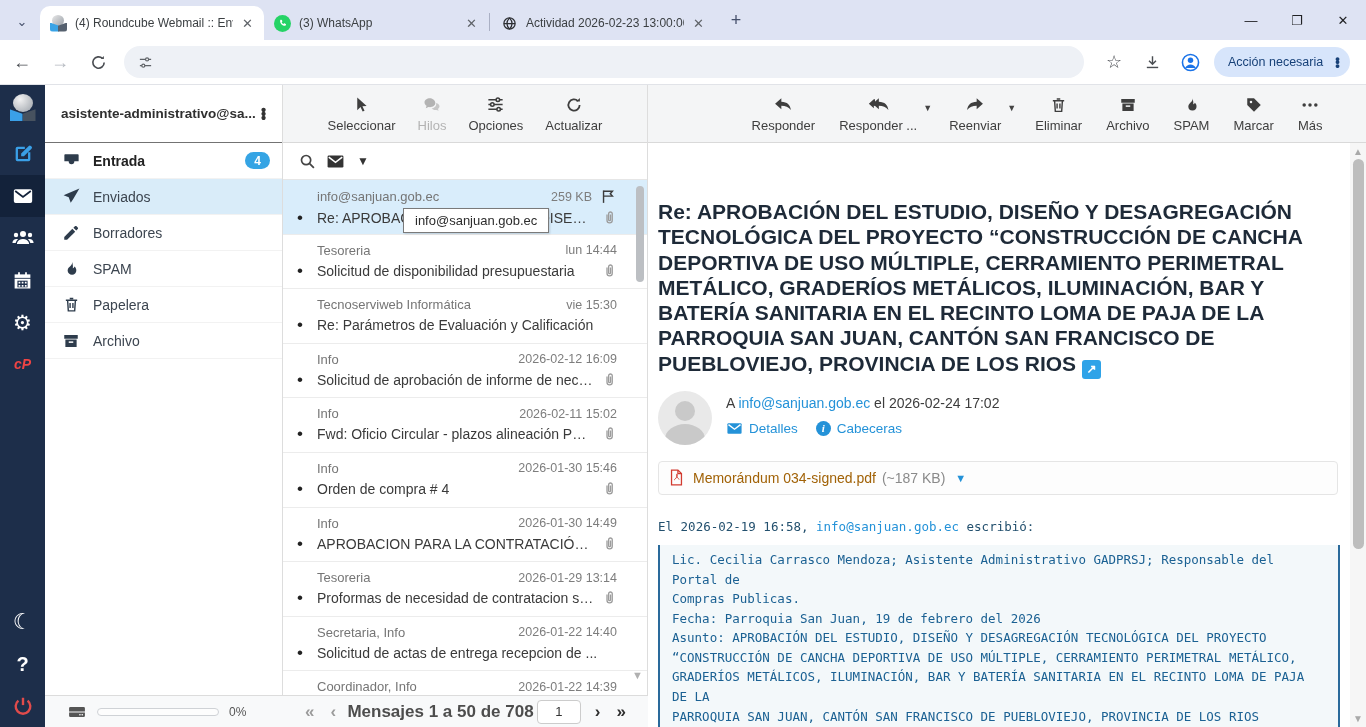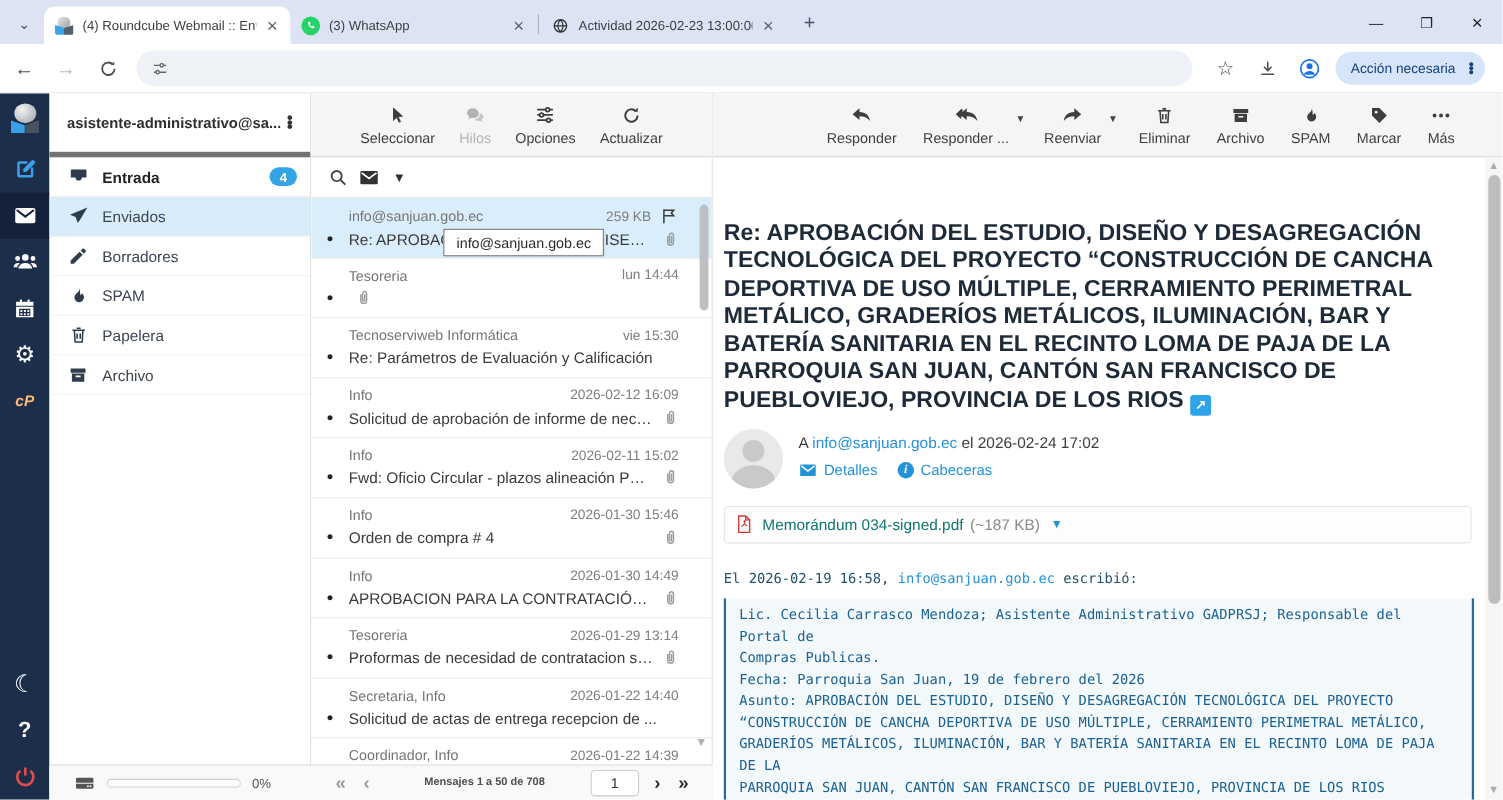--- a/index.html
+++ b/index.html
@@ -44,27 +44,27 @@
   
   .rail { position:absolute; left:0; top:0; width:45px; height:642px; background:#1d2e4a; display:flex; flex-direction:column; align-items:center; }
   .rail-item { width:45px; height:42px; display:flex; align-items:center; justify-content:center; color:#fff; }
   .rail-item.active { background:#13223a; }
   .rail-logo { margin:8px 0 10px 0; position:relative; width:30px; height:30px; }
   .rail-logo .ball { position:absolute; left:5px; top:1px; width:20px; height:18px; border-radius:50%; background:radial-gradient(circle at 35% 30%, #f2f2f2, #9aa0a8); }
   .rail-logo .wL { position:absolute; left:2px; bottom:2px; width:13px; height:13px; background:#3aa0e8; clip-path:polygon(0 10%, 100% 45%, 100% 100%, 0 100%); }
   .rail-logo .wR { position:absolute; right:2px; bottom:2px; width:13px; height:13px; background:#47525f; clip-path:polygon(0 45%, 100% 10%, 100% 100%, 0 100%); }
   .rail-spacer { flex:1; }
   .rail-glyph { font-size:21px; line-height:1; }
-  .rail-cp { color:#fdba74; font-weight:bold; font-style:italic; font-size:14px; }
+  .rail-cp { color:#ef4444; font-weight:bold; font-style:italic; font-size:14px; }
   .rail-moon { font-size:22px; }
   .rail-help { font-weight:bold; font-size:20px; }
 
   
   .folders { position:absolute; left:45px; top:0; width:238px; height:642px; background:#fff; border-right:1px solid #ddd; }
-  .account-row { height:58px; border-bottom:5px solid #737373; display:flex; align-items:center; padding:0 10px 0 16px; }
+  .account-row { height:58px; border-bottom:1px solid #737373; display:flex; align-items:center; padding:0 10px 0 16px; }
   .account-name { flex:1; font-size:13.5px; font-weight:bold; color:#2f2f2f; white-space:nowrap; overflow:hidden; }
   .account-kebab { color:#333; font-size:15px; font-weight:bold; line-height:4px; display:flex; flex-direction:column; align-items:center; gap:0; padding:2px 6px; }
   .folder { height:36px; display:flex; align-items:center; padding:0 12px 0 16px; color:#3c4550; font-size:14px; border-bottom:1px solid #f2f2f2; }
   .folder .f-ic { width:20px; margin-right:12px; display:flex; align-items:center; justify-content:center; color:#2e3c4c; }
   .folder.selected { background:#d9ecf9; }
   .folder.bold .f-label { font-weight:bold; color:#222; }
   .f-label { flex:1; }
   .badge { background:#35a4e4; color:#fff; font-size:12px; font-weight:bold; border-radius:9px; padding:1.5px 9px; }
   .quota-bar { position:absolute; left:0; bottom:0; width:238px; height:32px; background:#f8f9fa; border-top:1px solid #dcdcdc; display:flex; align-items:center; padding:0 10px 0 22px; gap:10px; }
   .quota-track { width:122px; height:8px; border:1px solid #cfd2d6; border-radius:4px; background:#fdfdfd; }
@@ -93,21 +93,21 @@
   .flag-ic { margin-left:8px; color:#444; display:flex; }
   .msg-line2 { display:flex; align-items:center; margin-top:5px; }
   .msg-dot { width:20px; color:#222; font-size:17px; line-height:10px; }
   .msg-subject { flex:1; font-size:14px; color:#3a3a3a; white-space:nowrap; overflow:hidden; text-overflow:ellipsis; }
   .clip-ic { margin-left:6px; color:#9c9c9c; display:flex; }
   .list-scroll-thumb { position:absolute; right:3px; top:6px; width:8px; height:96px; background:#bcbfc3; border-radius:4px; }
   .list-scroll-arrow { position:absolute; right:4px; bottom:14px; color:#b0b0b0; font-size:11px; }
   .list-footer { position:absolute; left:0; bottom:0; width:365px; height:32px; background:#f8f9fa; border-top:1px solid #dcdcdc; display:flex; align-items:center; padding:0 14px; }
   .pg-ic { font-size:17px; font-weight:bold; color:#9b9b9b; padding:0 8px; }
   .pg-ic.on { color:#2f2f2f; }
-  .pg-label { flex:1; text-align:center; font-size:10px; font-weight:bold; color:#4d4d4d; }
+  .pg-label { flex:1; text-align:center; font-size:17px; font-weight:bold; color:#4d4d4d; }
   .pg-input { width:44px; height:24px; border:1px solid #ccc; border-radius:4px; background:#fff; text-align:center; font-size:13px; color:#333; line-height:22px; margin-right:6px; }
 
   
   .mailcol { position:absolute; left:648px; top:0; width:718px; height:642px; background:#fff; }
   .mail-tools { height:58px; background:#f4f5f6; border-bottom:1px solid #d9d9d9; display:flex; align-items:center; justify-content:center; gap:6px; padding-left:60px; }
   .mail-body-wrap { position:absolute; left:0; top:58px; width:702px; height:584px; overflow:hidden; padding:12px 12px 0 10px; }
   .mail-subject { font-size:21px; font-weight:bold; color:#1e2a38; line-height:25.3px; width:668px;margin-top:44px; }
   .ext-ic { display:inline-flex; width:19px; height:19px; background:#2fa3e8; color:#fff; border-radius:3px; align-items:center; justify-content:center; font-size:12px; font-weight:bold; vertical-align:-2px; margin-left:6px; }
   .sender-block { display:flex; margin-top:12px; }
   .avatar { width:54px; height:54px; border-radius:50%; background:#e9e9e9; position:relative; overflow:hidden; flex:0 0 54px; }
@@ -115,21 +115,21 @@
   .avatar .shoulders { position:absolute; left:7px; top:33px; width:40px; height:30px; border-radius:50%; background:#c9c9c9; }
   .meta { margin-left:14px; padding-top:4px; }
   .meta-line1 { font-size:14px; color:#3d3d3d; }
   .meta-line1 a, .blue { color:#2492d8; text-decoration:none; }
   .meta-line2 { margin-top:9px; display:flex; align-items:center; gap:18px; font-size:13.5px; }
   .meta-link { display:flex; align-items:center; gap:6px; color:#2492d8; }
   .info-ic { width:15px; height:15px; border-radius:50%; background:#2492d8; color:#fff; font-size:11px; font-weight:bold; display:flex; align-items:center; justify-content:center; font-family:"Liberation Serif", serif; font-style:italic; }
   .env-blue { display:flex; color:#2492d8; }
   .attach-box { margin-top:16px; width:680px; height:34px; border:1px solid #e5e5e5; border-radius:4px; background:#fdfdfd; display:flex; align-items:center; padding:0 10px; }
   .pdf-ic { margin-right:9px; display:flex; }
-  .attach-name { font-size:14px; color:#0f766e; }
+  .attach-name { font-size:14px; color:#a16207; }
   .attach-size { font-size:14px; color:#8a8a8a; margin-left:6px; }
   .attach-caret { color:#2492d8; font-size:11px; margin-left:10px; }
   .mail-text { margin-top:22px; font-family:"DejaVu Sans Mono", monospace; font-size:12.5px; color:#23506e; }
   .intro-line { line-height:19px; }
   .quote-block { margin-top:9px; border-left:2px solid #2a6a9b; border-right:2px solid #2a6a9b; background:#f3f8fa; padding:5px 12px 8px 12px; width:682px; color:#1b6193; line-height:19.6px; white-space:pre-wrap; }
 
   
   .mail-scrollbar { position:absolute; right:0; top:0; width:16px; height:584px; background:#f6f6f6; top:58px; }
   .ms-arrow { position:absolute; left:0; width:16px; text-align:center; color:#a9a9a9; font-size:10px; }
   .ms-thumb { position:absolute; left:2.5px; top:16px; width:11px; height:390px; background:#bdbdbd; border-radius:6px; }
@@ -446,20 +446,21 @@
     </div>
   </div>
           <div class="msg-row">
     <div class="msg-line1">
       <span class="msg-sender">Tesoreria</span>
       <span class="msg-date">lun 14:44</span>
 
     </div>
     <div class="msg-line2">
       <span class="msg-dot">•</span>
+      <span class="msg-subject">Solicitud de disponibilidad presupuestaria</span>
       <span class="clip-ic">
                 <svg width="15" height="16" viewBox="0 0 24 24" fill="none" stroke="#9c9c9c" stroke-width="2.1">
                   <path d="M8 6.5v9a4.2 4.2 0 0 0 8.4 0V5.3a2.9 2.9 0 0 0-5.8 0v9.5a1.5 1.5 0 0 0 3 0V6.5"></path>
                 </svg>
               </span>
     </div>
   </div>
           <div class="msg-row">
     <div class="msg-line1">
       <span class="msg-sender">Tecnoserviweb Informática</span>

